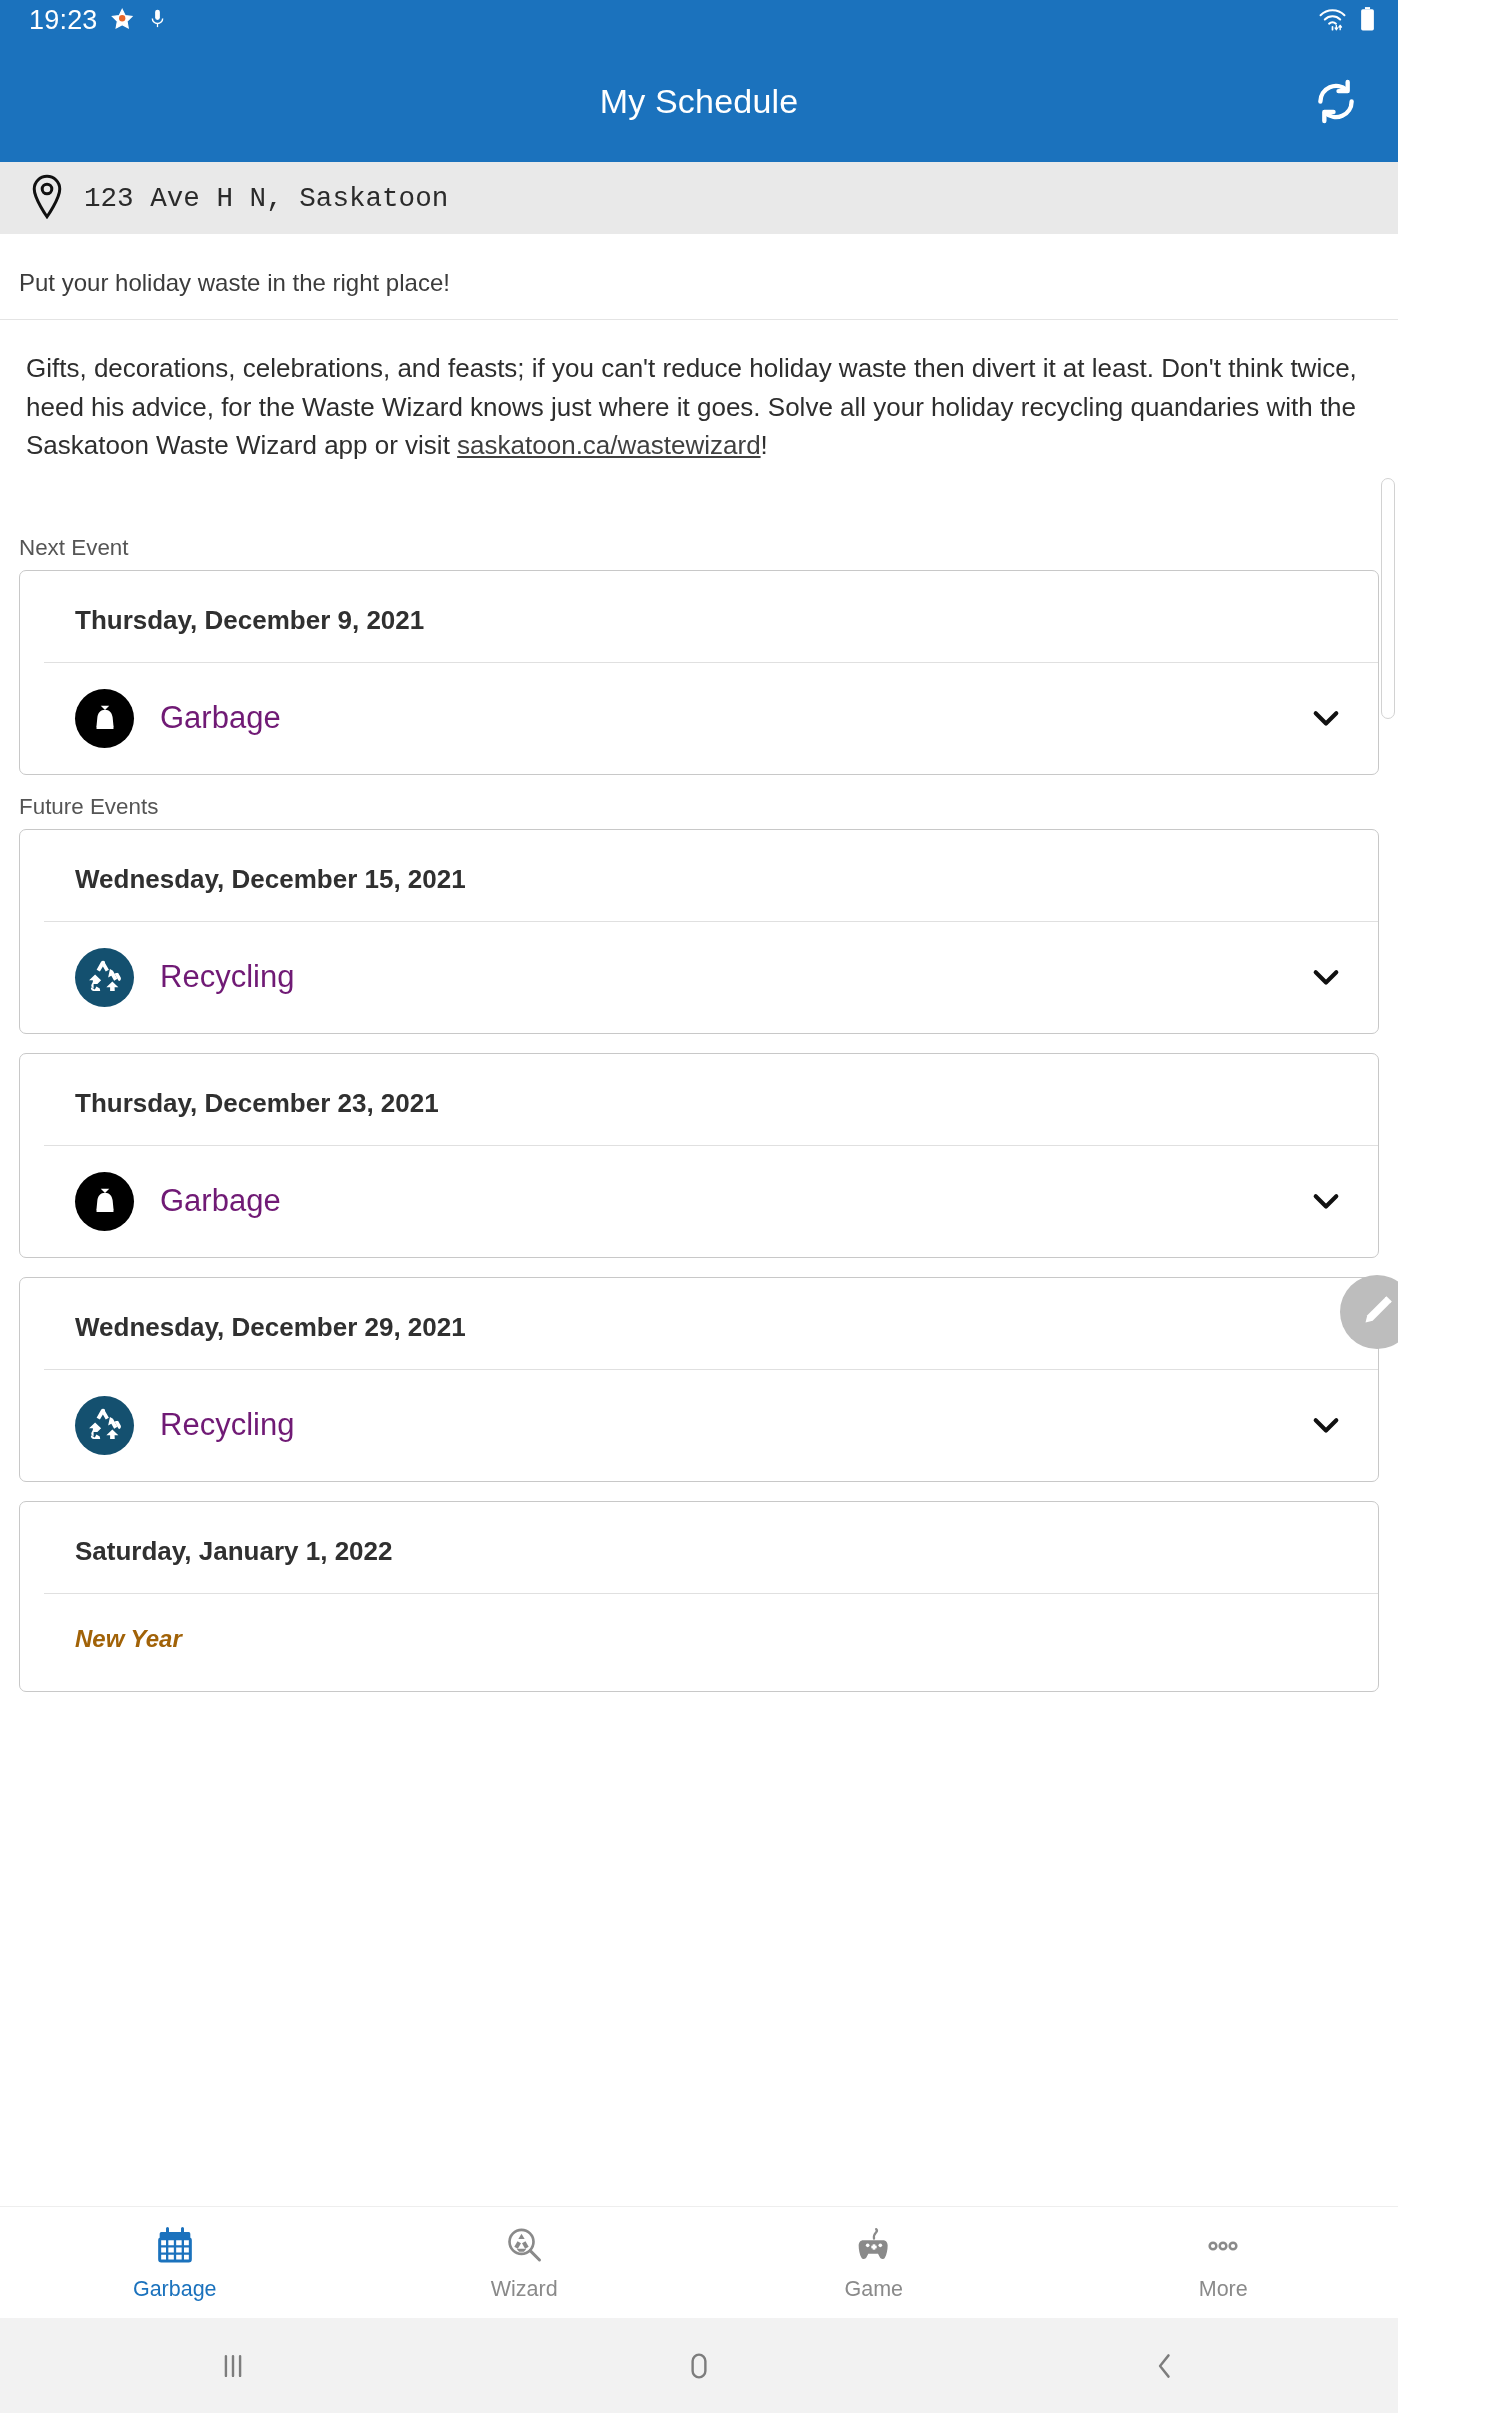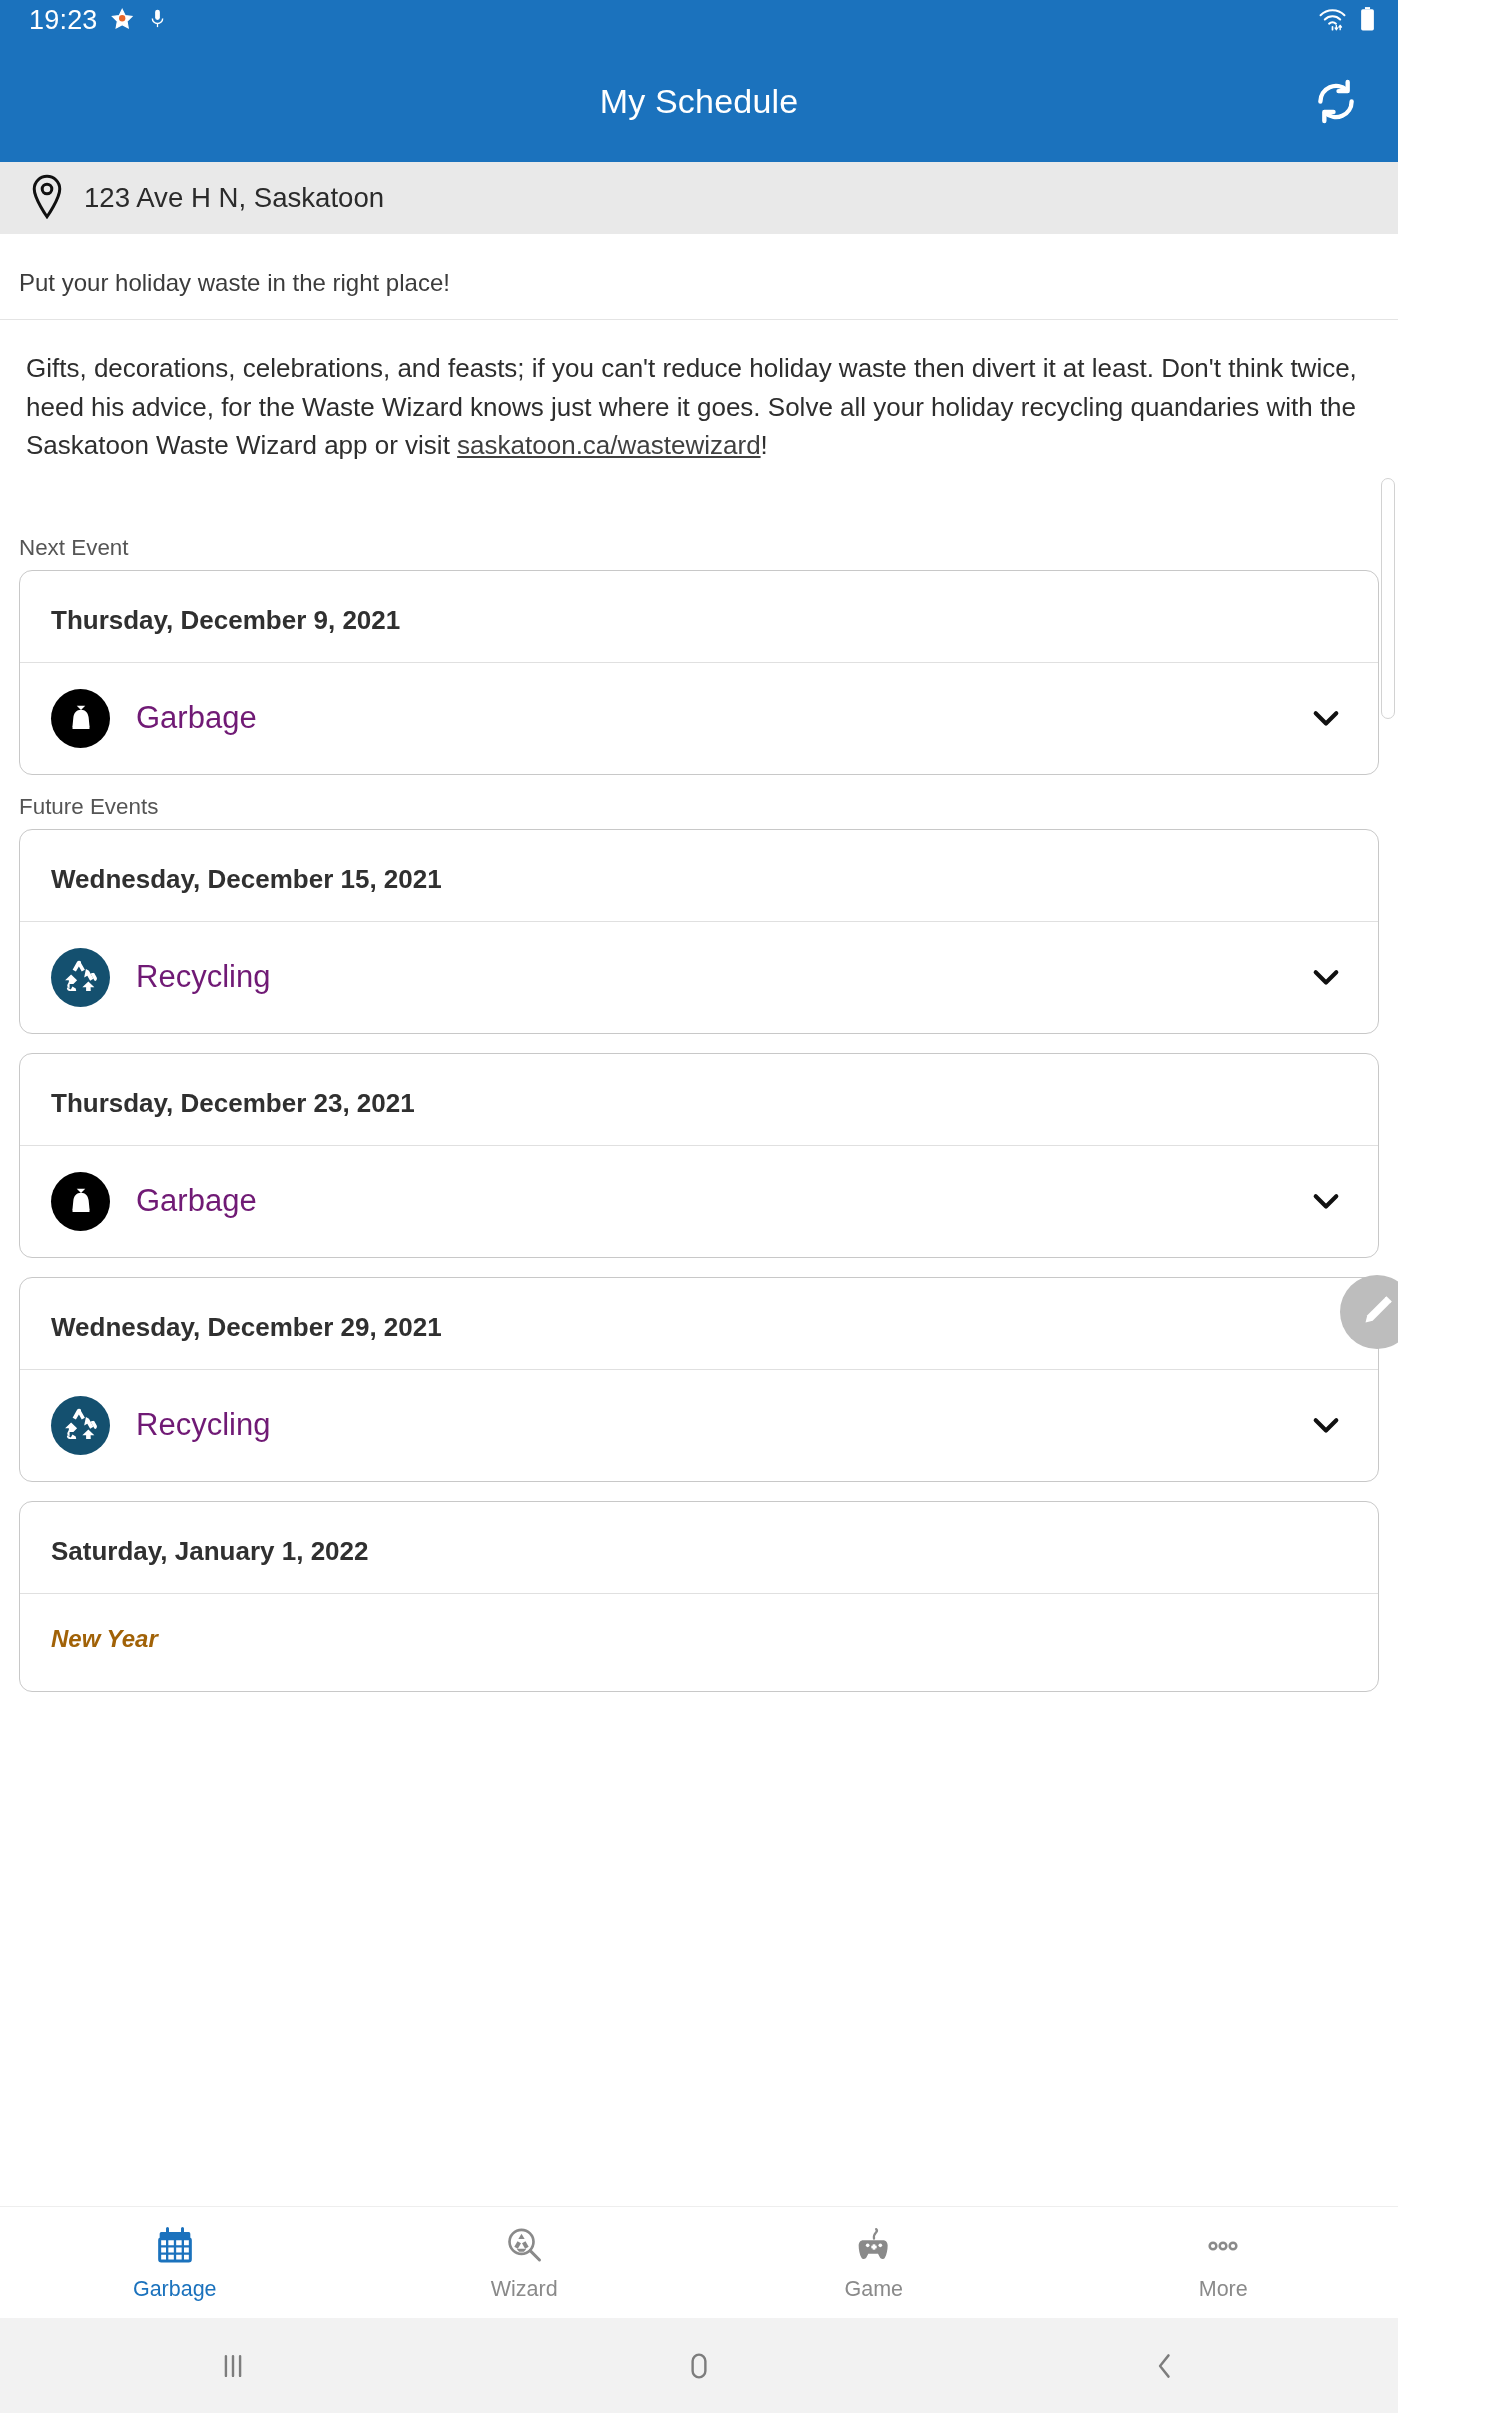--- a/index.html
+++ b/index.html
@@ -78,20 +78,21 @@
 
   
   .address-bar {
     height: 72px;
     background: #e9e9e9;
     display: flex;
     align-items: center;
     padding: 0 29px;
     gap: 19px;
     flex: 0 0 72px;
+    font-family: Liberation Mono, monospace;
   }
   .address-text {
     font-size: 27.6px;
     color: #2b2b2b;
   }
 
   
   .scroll-body {
     position: relative;
     flex: 1 1 auto;
@@ -125,21 +126,22 @@
     padding: 0 0 8.6px 19px;
   }
   .next-label { margin-top: 62px; }
   .future-label { margin-top: 13.8px; }
 
   
   .card {
     margin: 0 19px 19px 19px;
     border: 1.7px solid #c8c8c8;
     background: #ffffff;
-    border-radius: 13px;
+    border-radius: 7px;
+    padding-left: 24px;
   }
   .card-date {
     font-size: 26px;
     font-weight: bold;
     color: #303030;
     padding: 34px 31px 26px 31px;
     border-bottom: 1.7px solid #e0e0e0;
   }
   .card-row {
     display: flex;

